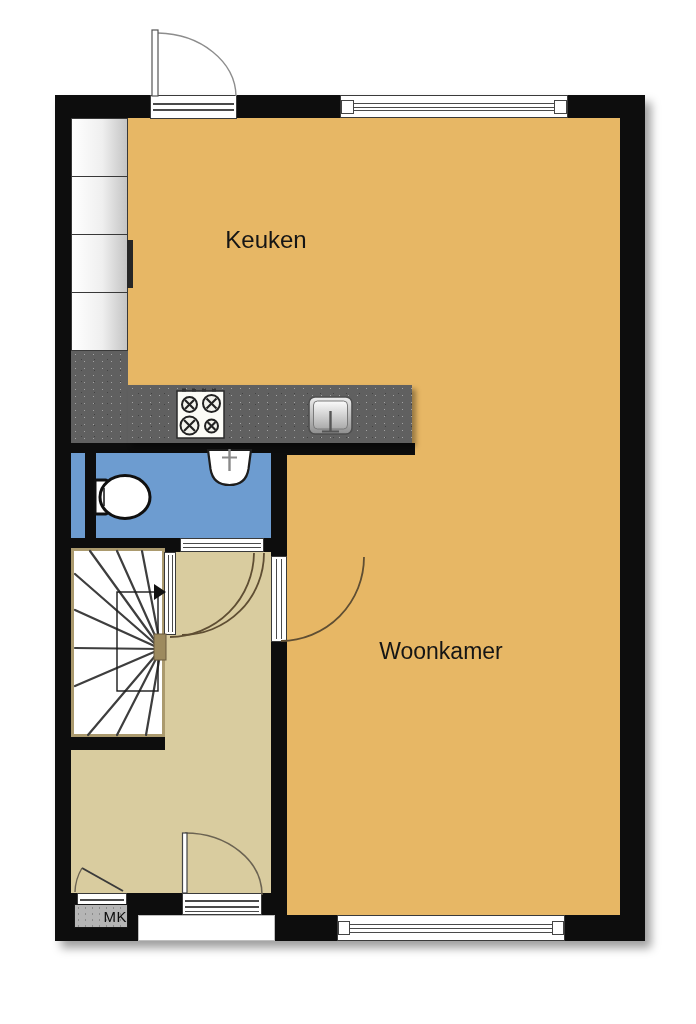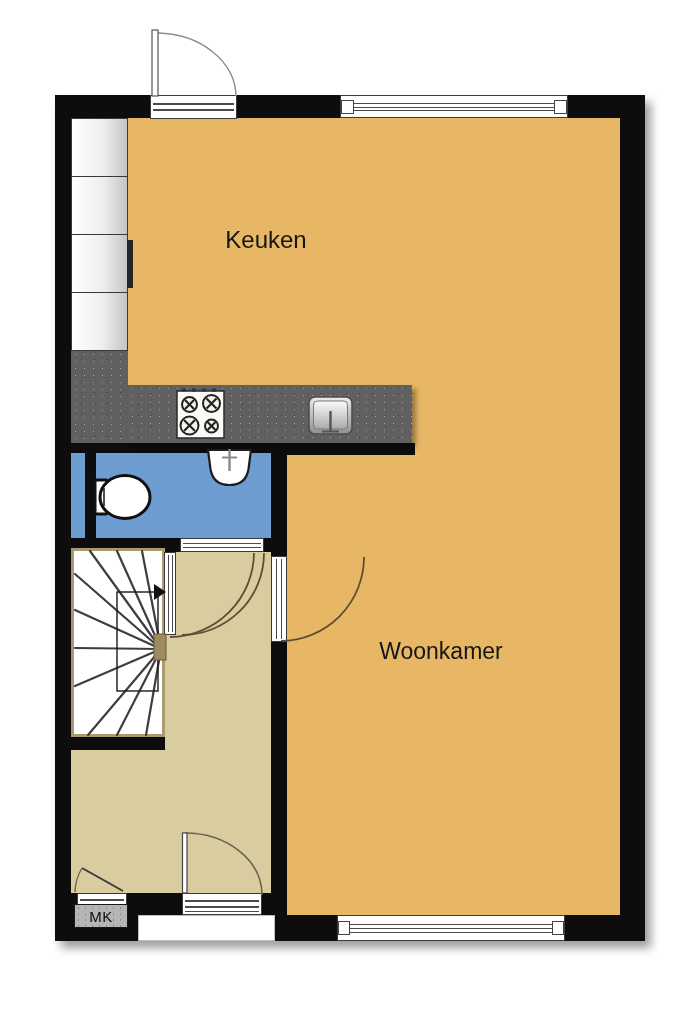--- a/index.html
+++ b/index.html
@@ -79,21 +79,21 @@
   <div class="abs sill" style="left:182px;top:893px;width:80px;height:22px;">
     <div class="sill-line" style="left:2px;right:2px;top:6px;height:1.5px;"></div>
     <div class="sill-line" style="left:2px;right:2px;top:12px;height:1.5px;"></div>
     <div class="sill-line" style="left:2px;right:2px;top:17px;height:1.2px;"></div>
   </div>
 
   <div class="abs sill" style="left:77px;top:893px;width:50px;height:22px;">
     <div class="sill-line" style="left:2px;right:2px;top:5px;height:1.5px;"></div>
     <div class="sill-line" style="left:2px;right:2px;top:10px;height:1.5px;"></div>
   </div>
-  <div id="mk-box" class="abs" style="left:74px;top:904px;width:54px;height:24px;">
+  <div id="mk-box" class="abs" style="left:74px;top:904px;width:54px;height:24px;justify-content:flex-end;">
     <span>MK</span>
   </div>
 
   <div class="abs sill" style="left:180px;top:538px;width:84px;height:14px;">
     <div class="sill-line" style="left:2px;right:2px;top:4px;height:1.3px;"></div>
     <div class="sill-line" style="left:2px;right:2px;top:8px;height:1.3px;"></div>
   </div>
   <div class="abs sill" style="left:164px;top:552px;width:12px;height:83px;">
     <div class="sill-line" style="top:2px;bottom:2px;left:3px;width:1.3px;"></div>
     <div class="sill-line" style="top:2px;bottom:2px;left:6.5px;width:1.3px;"></div>

